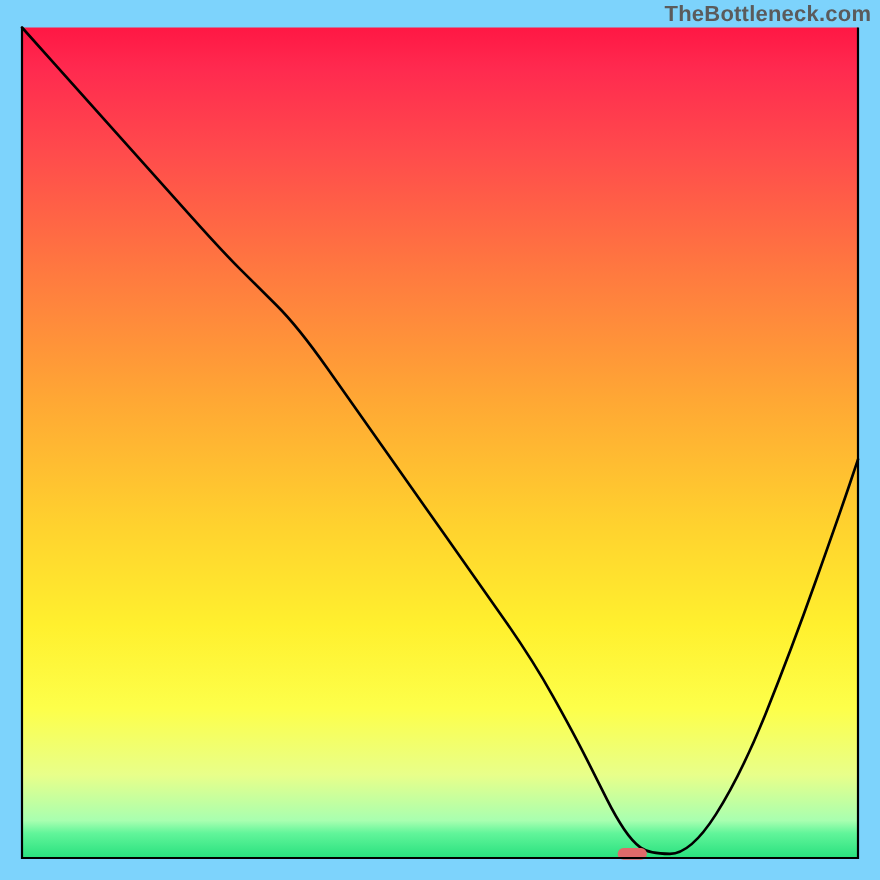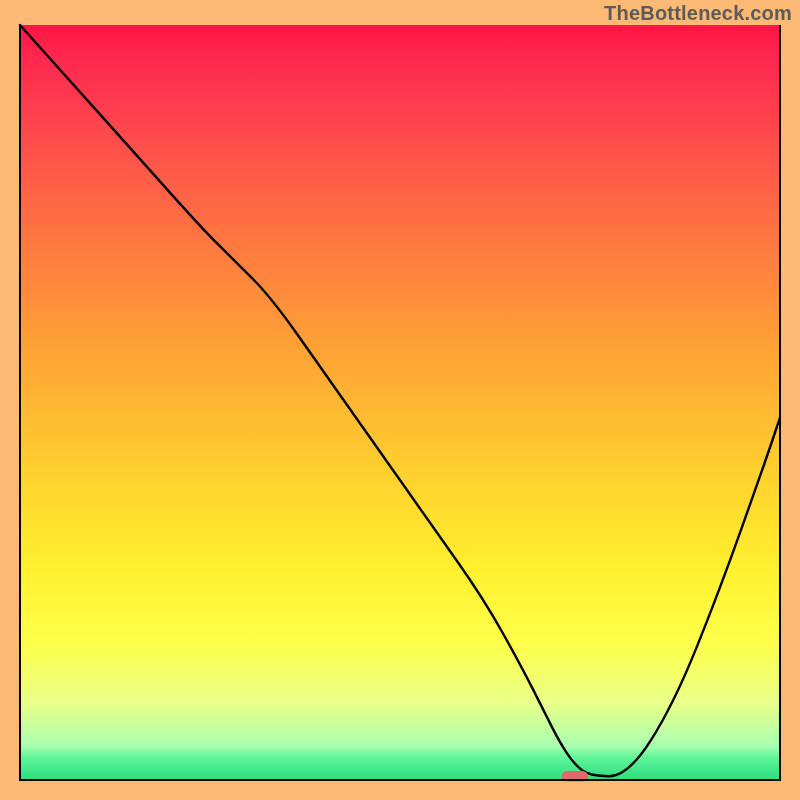--- a/index.html
+++ b/index.html
@@ -7,21 +7,21 @@
     padding: 0;
     width: 800px;
     height: 800px;
     overflow: hidden;
     font-family: Arial, Helvetica, sans-serif;
   }
   .chart-container {
     position: relative;
     width: 800px;
     height: 800px;
-    background: #fdba74;
+    background: #7dd3fc;
   }
   .watermark {
     position: absolute;
     top: 2px;
     right: 8px;
     font-size: 20px;
     font-weight: 600;
     color: #5b5b5b;
     letter-spacing: 0.2px;
     z-index: 50;

